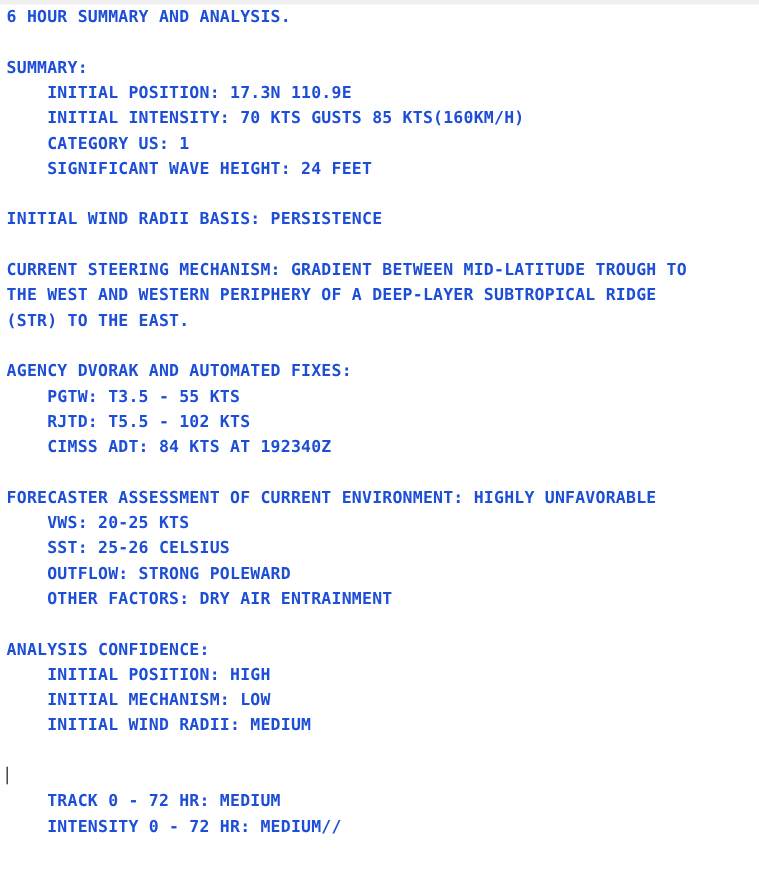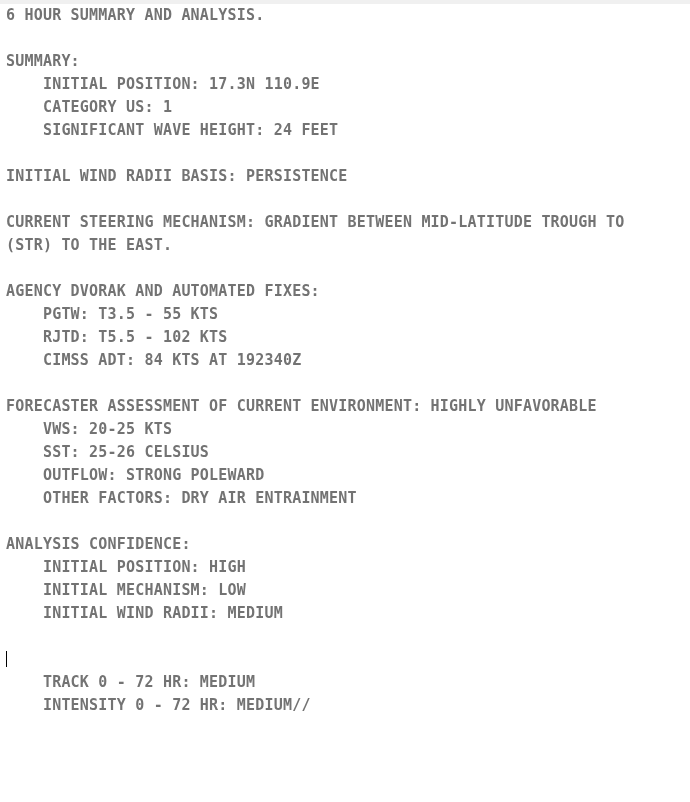--- a/index.html
+++ b/index.html
@@ -28,21 +28,21 @@
     top: 0;
     left: 0;
     width: 690px;
     padding: 4px 0 0 6px;
     box-sizing: border-box;
   }
   .line {
     font-size: 15px;
     line-height: 23px;
     font-weight: bold;
-    color: #737373;
+    color: #1d4ed8;
     white-space: pre;
     letter-spacing: 0.2px;
     height: 23px;
     -webkit-font-smoothing: none;
   }
   .line.blank {
     height: 23px;
   }
   .caret {
     display: inline-block;
@@ -56,26 +56,28 @@
 </head>
 <body style="background: rgb(255, 255, 255);">
 
 <div class="top-strip"></div>
 
 <div class="doc" id="doc-body" style="color: rgb(0, 0, 0);">
     <div class="line"><span>6 HOUR SUMMARY AND ANALYSIS.</span></div>
     <div class="line blank">&nbsp;</div>
     <div class="line"><span>SUMMARY:</span></div>
     <div class="line"><span>    INITIAL POSITION: 17.3N 110.9E</span></div>
+    <div class="line"><span>    INITIAL INTENSITY: 70 KTS GUSTS 85 KTS(160KM/H)</span></div>
     <div class="line"><span>    CATEGORY US: 1</span></div>
     <div class="line"><span>    SIGNIFICANT WAVE HEIGHT: 24 FEET</span></div>
     <div class="line blank">&nbsp;</div>
     <div class="line"><span>INITIAL WIND RADII BASIS: PERSISTENCE</span></div>
     <div class="line blank">&nbsp;</div>
     <div class="line"><span>CURRENT STEERING MECHANISM: GRADIENT BETWEEN MID-LATITUDE TROUGH TO</span></div>
+    <div class="line"><span>THE WEST AND WESTERN PERIPHERY OF A DEEP-LAYER SUBTROPICAL RIDGE</span></div>
     <div class="line"><span>(STR) TO THE EAST.</span></div>
     <div class="line blank">&nbsp;</div>
     <div class="line"><span>AGENCY DVORAK AND AUTOMATED FIXES:</span></div>
     <div class="line"><span>    PGTW: T3.5 - 55 KTS</span></div>
     <div class="line"><span>    RJTD: T5.5 - 102 KTS</span></div>
     <div class="line"><span>    CIMSS ADT: 84 KTS AT 192340Z</span></div>
     <div class="line blank">&nbsp;</div>
     <div class="line"><span>FORECASTER ASSESSMENT OF CURRENT ENVIRONMENT: HIGHLY UNFAVORABLE</span></div>
     <div class="line"><span>    VWS: 20-25 KTS</span></div>
     <div class="line"><span>    SST: 25-26 CELSIUS</span></div>

